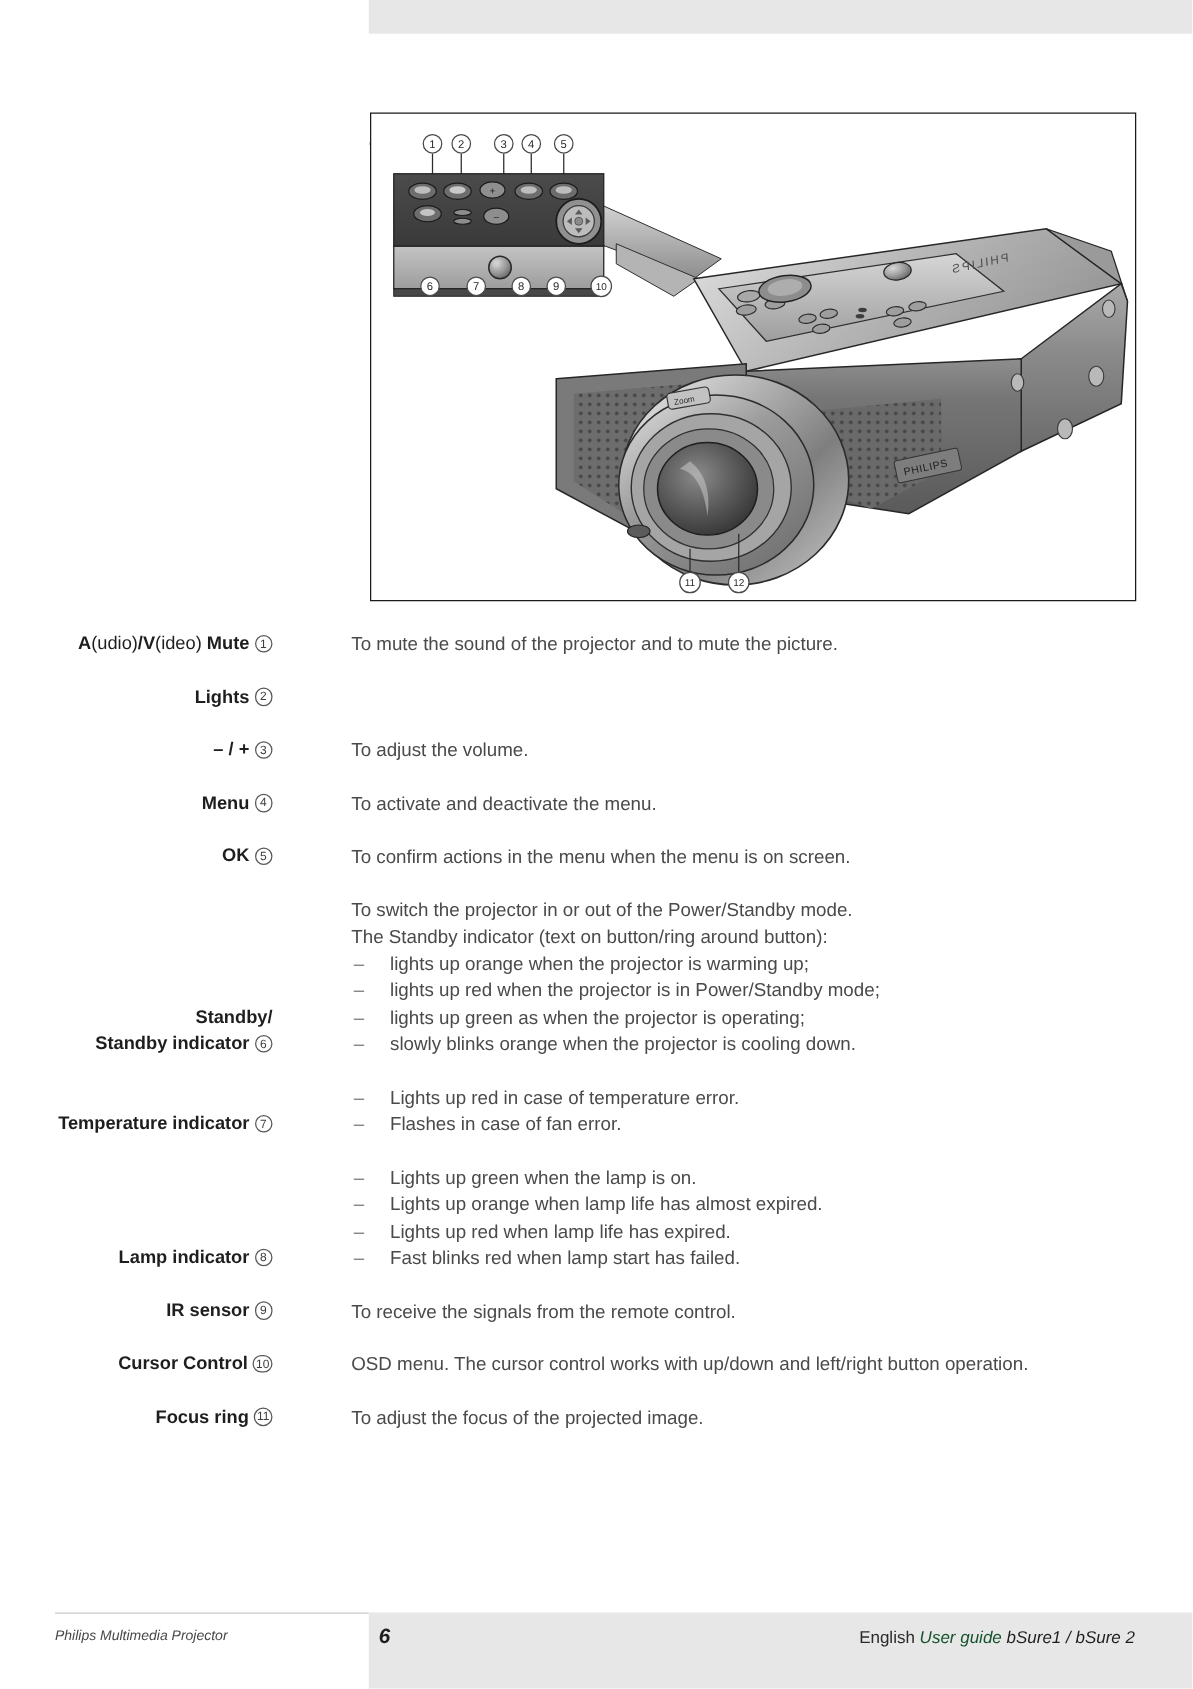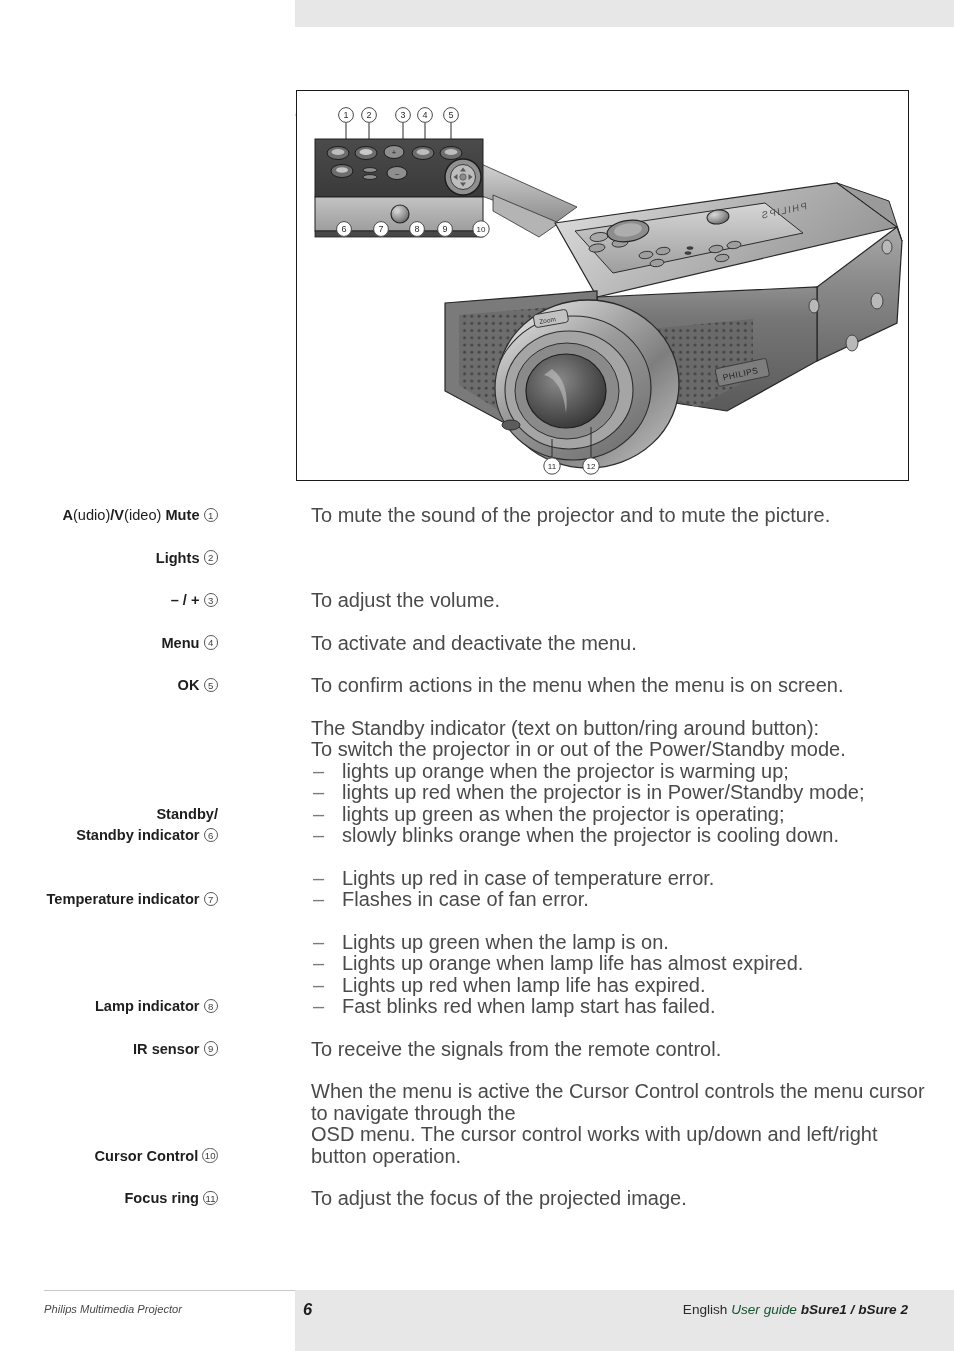--- a/index.html
+++ b/index.html
@@ -97,22 +97,22 @@
     font-weight: bold;
     color: #1e1e1e;
     line-height: 21.5px;
     white-space: nowrap;
   }
   .spec-term .reg {
     font-weight: normal;
   }
   .spec-term .term-line { display: block; }
   .spec-def {
-    margin-left: 71px;
-    font-size: 20px;
+    margin-left: 41px;
+    font-size: 15px;
     line-height: 21.5px;
     color: #4a4a4a;
     max-width: 615px;
   }
   .spec-def p { margin: 0; }
 
   
   .cnum {
     display: inline-block;
     min-width: 14.5px;
@@ -178,21 +178,21 @@
   .footer-right {
     position: absolute;
     right: 46px;
     top: 1302px;
     font-size: 13.6px;
     white-space: nowrap;
     color: #2a2a2a;
   }
   .footer-right .fr-lang { font-weight: normal; }
   .footer-right .fr-guide { color: #14532d; font-style: italic; }
-  .footer-right .fr-model { font-weight: bold; font-style: italic; color: #1e1e1e; }
+  .footer-right .fr-model { font-weight: normal; font-style: italic; color: #1e1e1e; }
 </style>
 </head>
 <body>
 
 <div class="band-top"></div>
 
 <div class="page-header">
   <div class="chapter-title">2. Functional overview</div>
   <div class="section-title">Controls &gt;</div>
 </div>
@@ -497,22 +497,22 @@
       <div class="spec-def">
         <p>To confirm actions in the menu when the menu is on screen.</p>
       </div>
     </div>
     <div class="spec-row">
       <div class="spec-term">
         <span class="term-line"><span>Standby/</span></span>
         <span class="term-line"><span>Standby indicator</span><span class="cnum">6</span></span>
       </div>
       <div class="spec-def">
+        <p>To switch the projector in or out of the Power/Standby mode.</p>
         <p>The Standby indicator (text on button/ring around button):</p>
-        <p>To switch the projector in or out of the Power/Standby mode.</p>
         <ul class="dash-list">
           <li><span class="dash">–</span>lights up orange when the projector is warming up;</li>
           <li><span class="dash">–</span>lights up red when the projector is in Power/Standby mode;</li>
           <li><span class="dash">–</span>lights up green as when the projector is operating;</li>
           <li><span class="dash">–</span>slowly blinks orange when the projector is cooling down.</li>
         </ul>
       </div>
     </div>
     <div class="spec-row">
       <div class="spec-term">
@@ -544,21 +544,20 @@
       </div>
       <div class="spec-def">
         <p>To receive the signals from the remote control.</p>
       </div>
     </div>
     <div class="spec-row">
       <div class="spec-term">
         <span class="term-line"><span>Cursor Control</span><span class="cnum">10</span></span>
       </div>
       <div class="spec-def">
-        <p>When the menu is active the Cursor Control controls the menu cursor to navigate through the</p>
         <p>OSD menu. The cursor control works with up/down and left/right button operation.</p>
       </div>
     </div>
     <div class="spec-row">
       <div class="spec-term">
         <span class="term-line"><span>Focus ring</span><span class="cnum">11</span></span>
       </div>
       <div class="spec-def">
         <p>To adjust the focus of the projected image.</p>
       </div>

